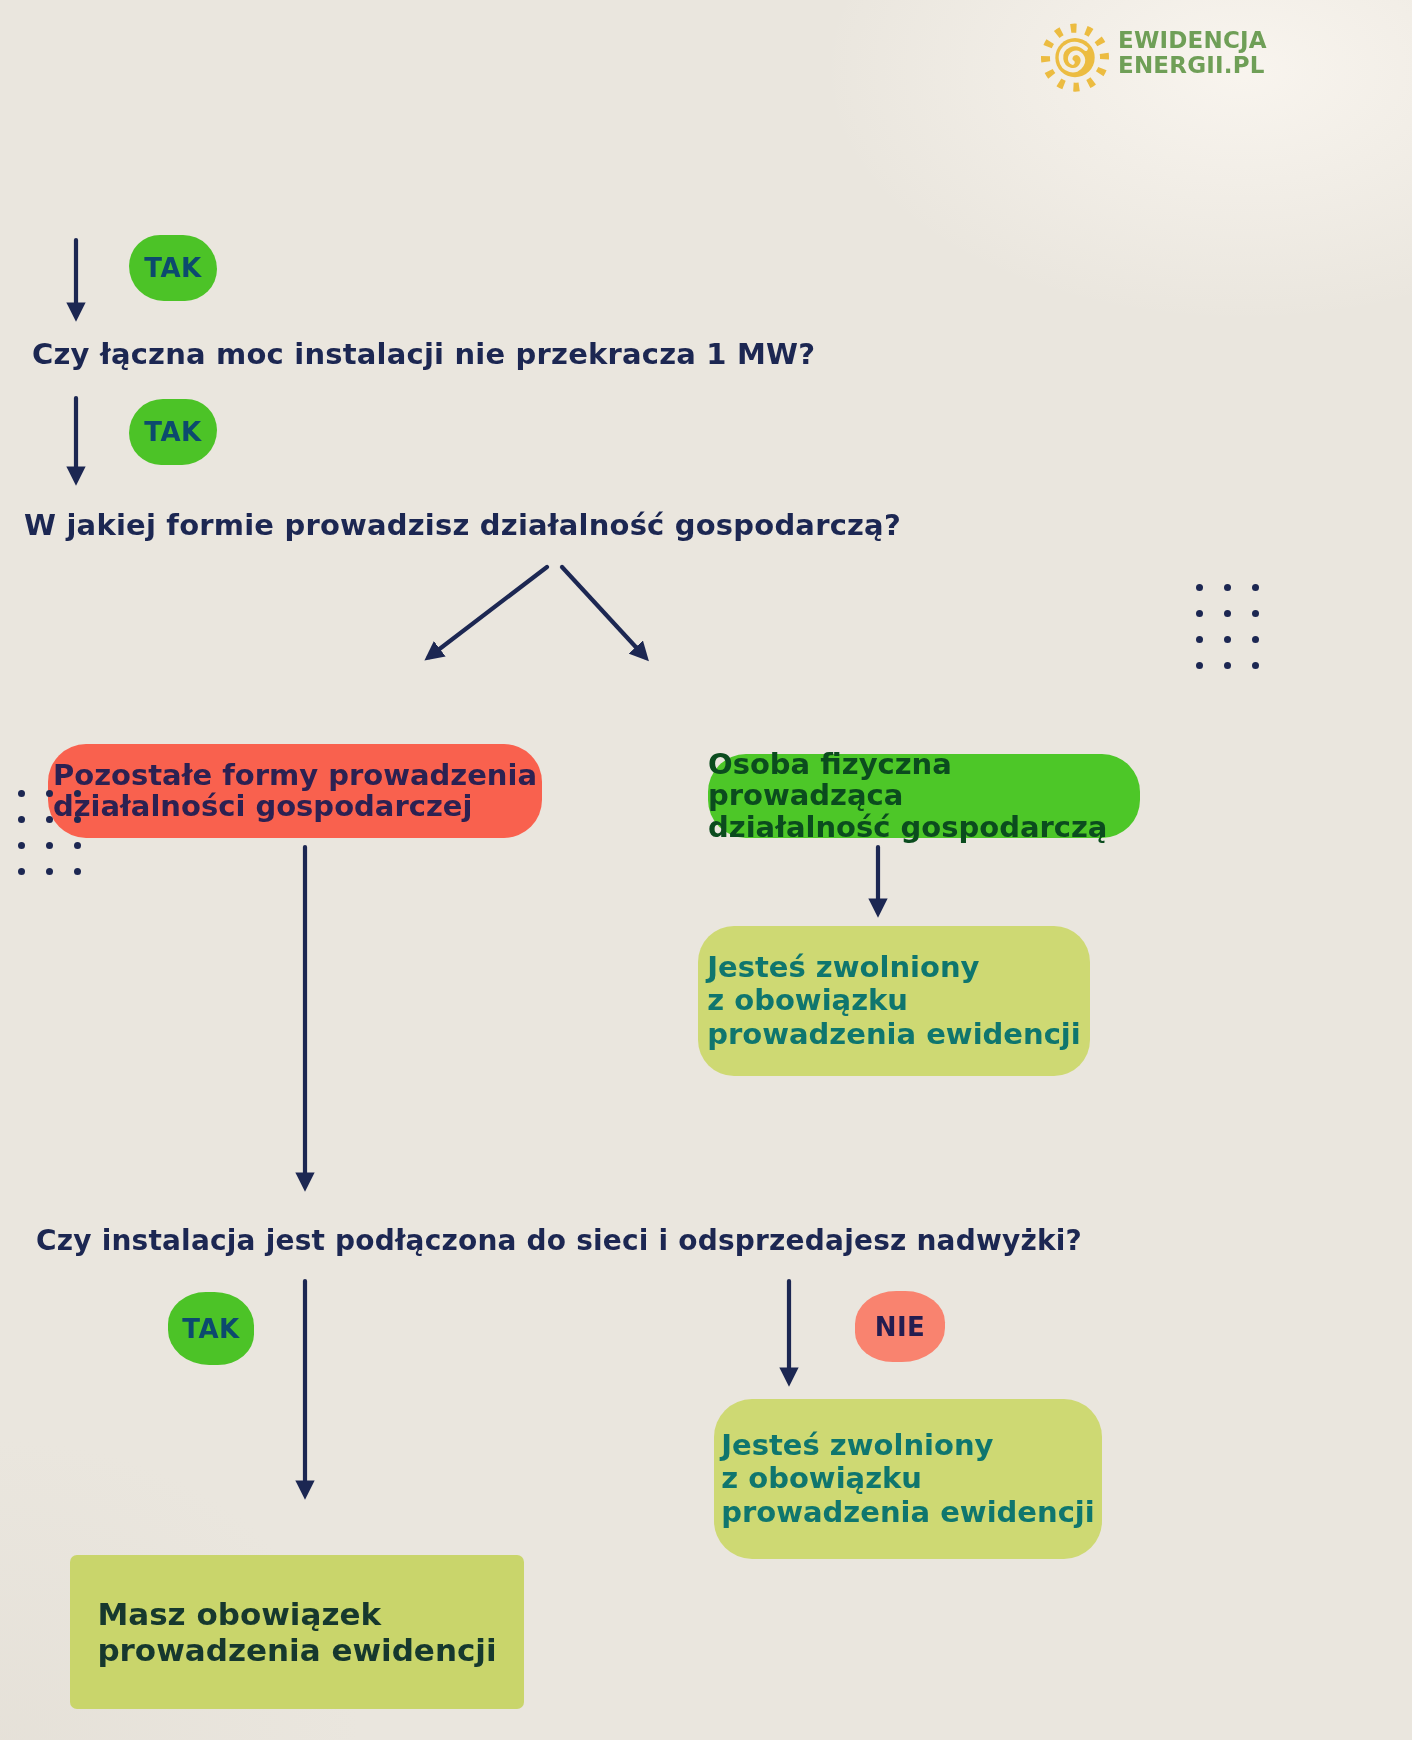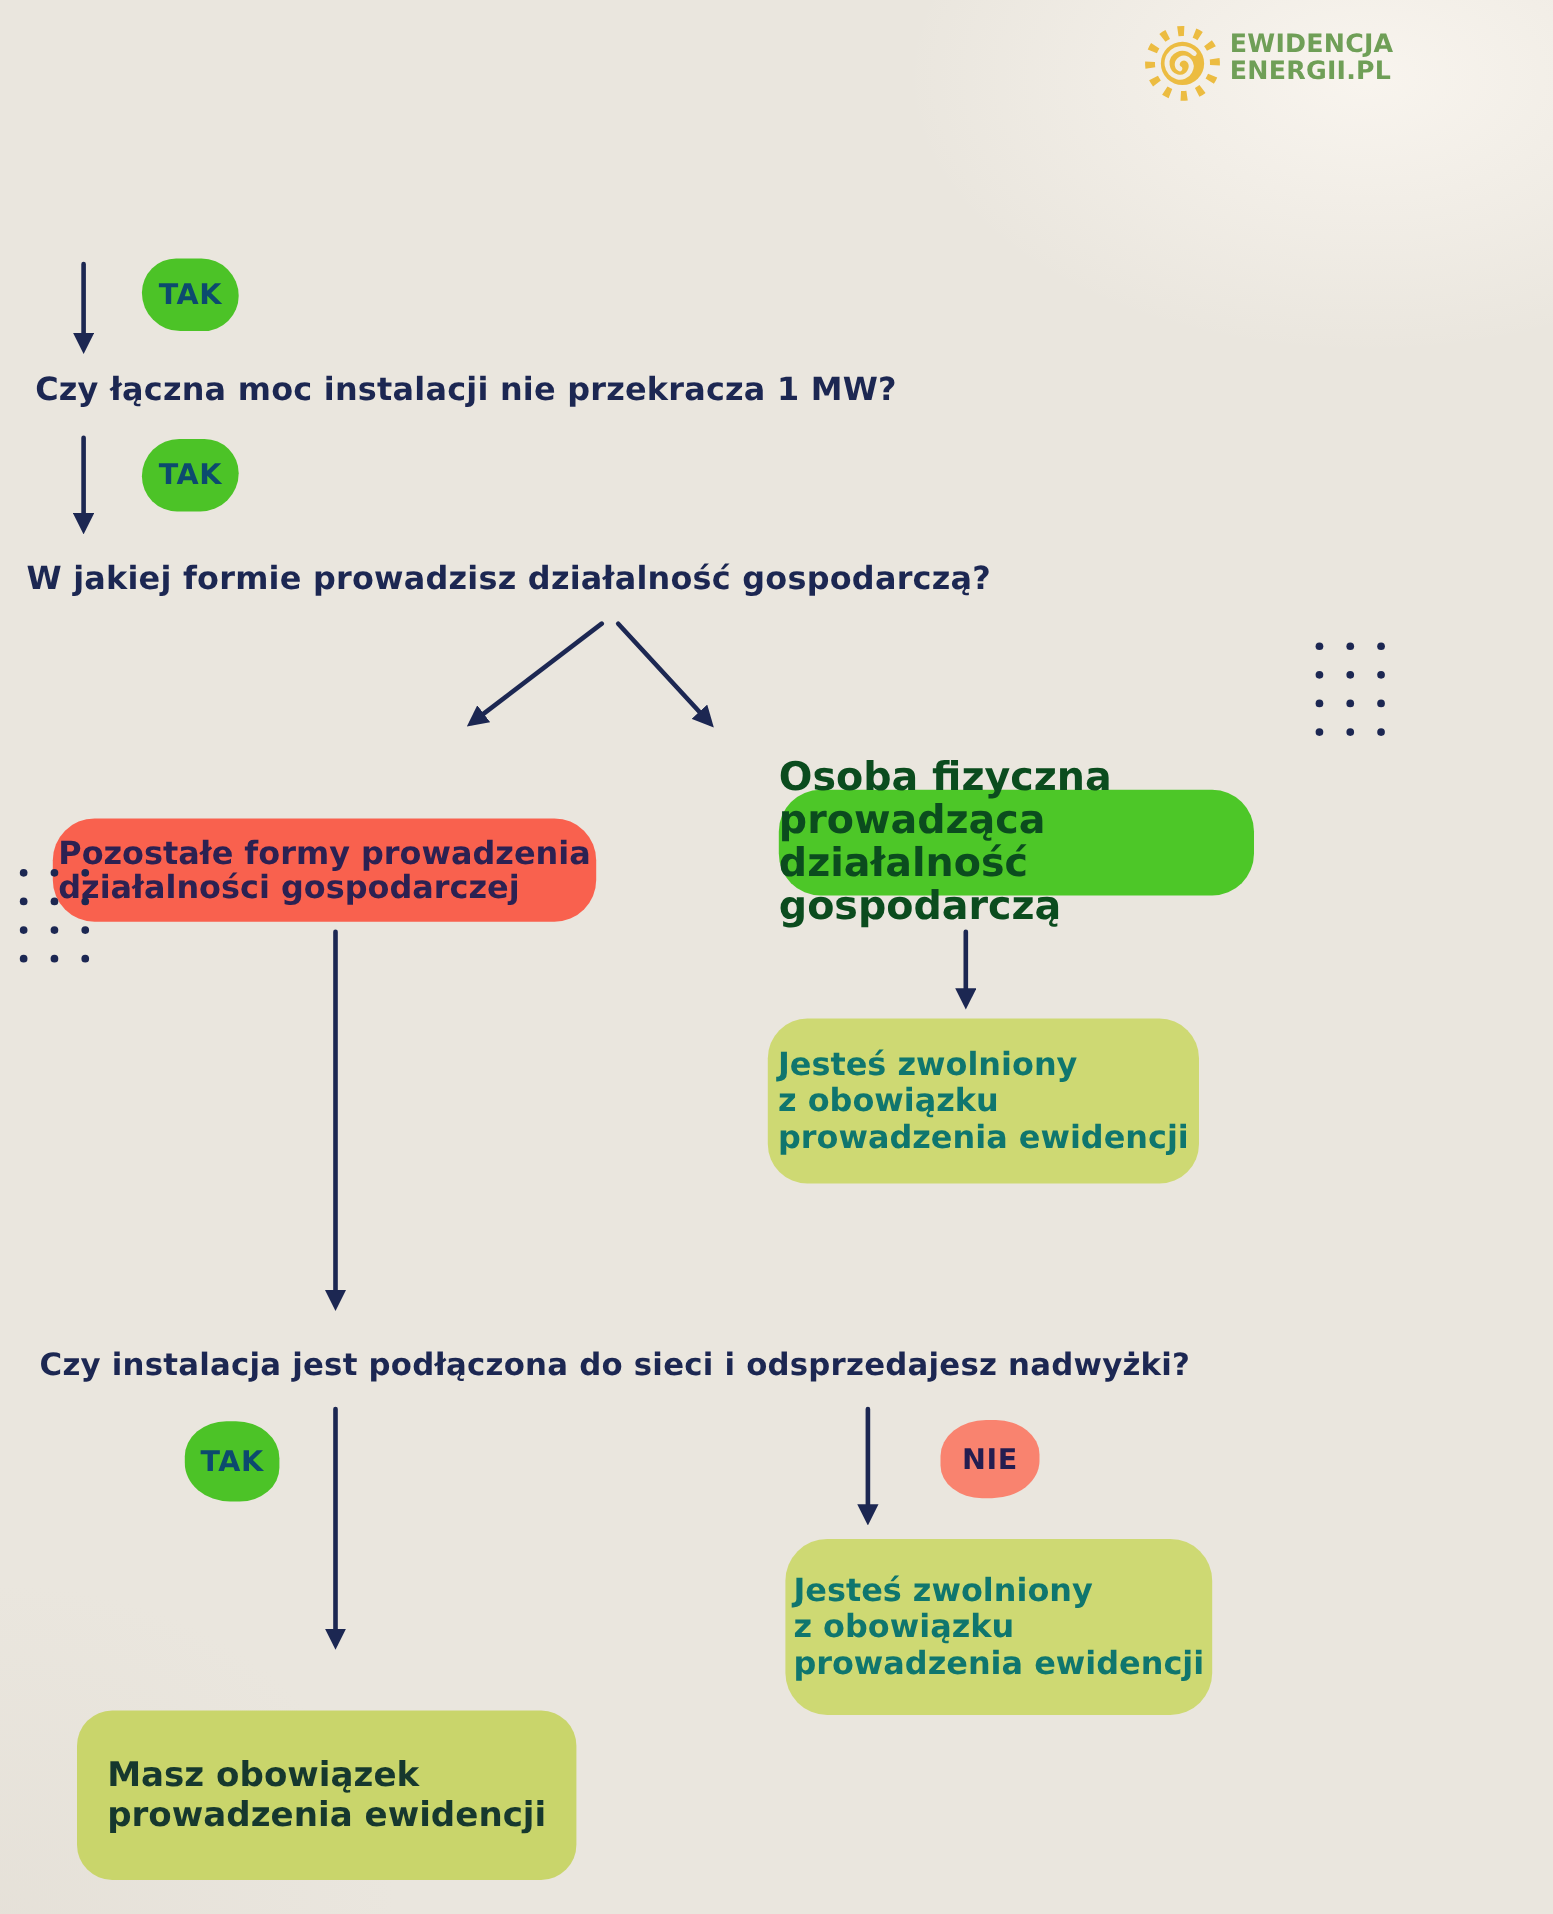--- a/index.html
+++ b/index.html
@@ -44,30 +44,30 @@
   
   .node{
     display:flex;align-items:center;justify-content:center;text-align:left;
     white-space:pre-line;font-weight:700;
   }
   .node-red{
     left:48px;top:744px;width:494px;height:94px;border-radius:38px;
     background:#f9614e;color:#2c2152;font-size:29px;line-height:1.08;
   }
   .node-green{
-    left:708px;top:718px;width:432px;height:96px;border-radius:38px;
-    background:#4dc728;color:#0b4c1e;font-size:36px;line-height:1.08;
+    left:708px;top:754px;width:432px;height:84px;border-radius:38px;
+    background:#4dc728;color:#0b4c1e;font-size:29px;line-height:1.08;
   }
   .node-olive{
     background:#ced973;color:#0f766e;font-size:29px;line-height:1.15;
   }
   .exempt-top{left:698px;top:926px;width:392px;height:150px;border-radius:36px;}
   .exempt-bottom{left:714px;top:1399px;width:388px;height:160px;border-radius:38px;}
   .obligation{
-    left:70px;top:1555px;width:454px;height:154px;border-radius:32px;
+    left:70px;top:1555px;width:454px;height:154px;border-radius:7px;
     background:#c9d56b;color:#16382e;font-size:31px;
   }
   
   .dots{
     display:grid;grid-template-columns:repeat(3,7px);
     column-gap:21px;row-gap:19px;
   }
   .dots i{width:7px;height:7px;border-radius:50%;background:#1c2752;display:block;}
   .dots-right{left:1196px;top:584px;}
   .dots-left{left:18px;top:790px;}

